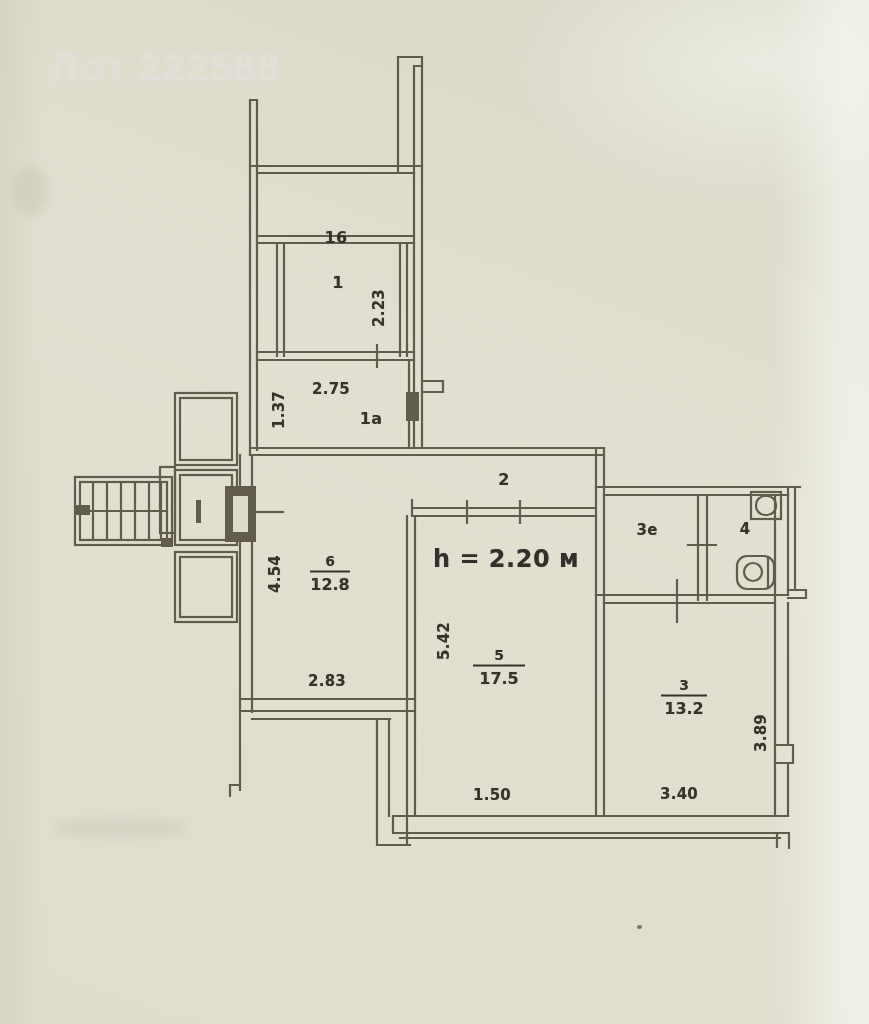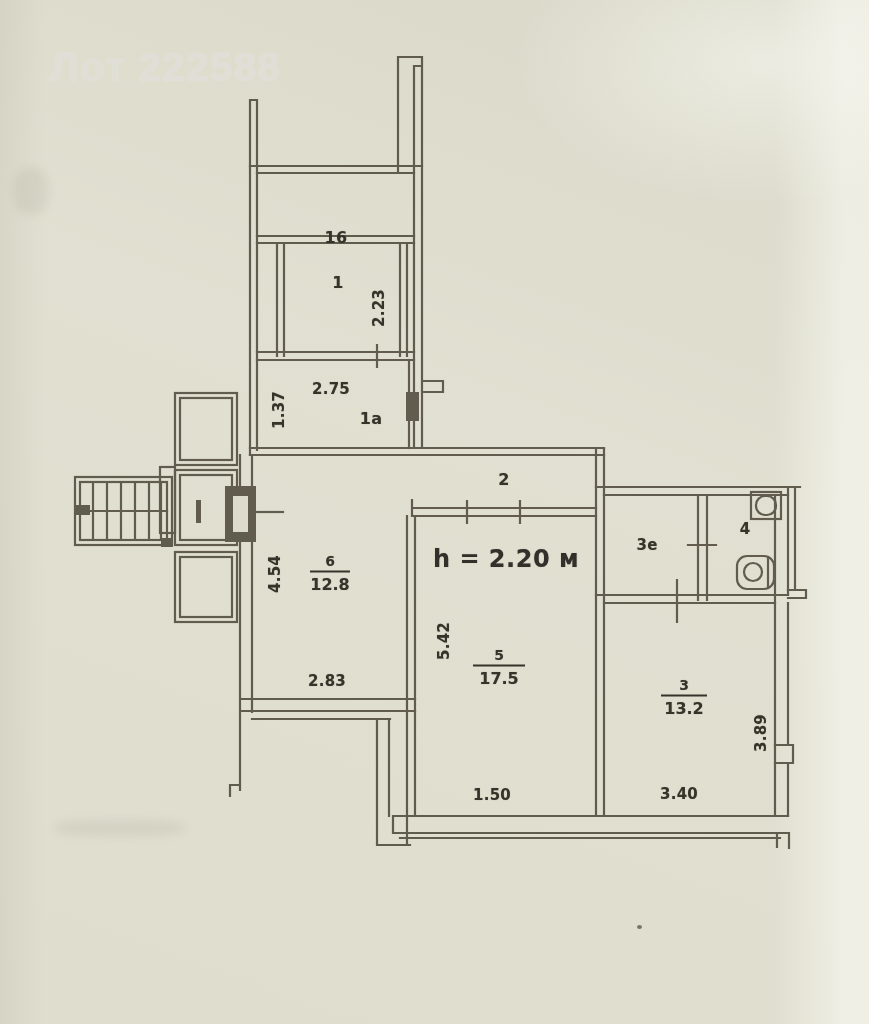--- a/index.html
+++ b/index.html
@@ -157,21 +157,21 @@
   <div class="lbl" style="left:327px;top:681px;">2.83</div>
 
   <div class="stack" style="left:499px;top:667px;">
     <span class="num">5</span>
     <span class="bar" style="width:52px;"></span>
     <span class="area">17.5</span>
   </div>
   <div class="lbl vert" style="left:444px;top:641px;">5.42</div>
   <div class="lbl" style="left:492px;top:795px;">1.50</div>
 
-  <div class="lbl" style="left:647px;top:530px;margin-top:15px;">3е</div>
+  <div class="lbl" style="left:647px;top:530px;">3е</div>
   <div class="lbl" style="left:745px;top:529px;">4</div>
 
   <div class="stack" style="left:684px;top:697px;">
     <span class="num">3</span>
     <span class="bar" style="width:46px;"></span>
     <span class="area">13.2</span>
   </div>
   <div class="lbl" style="left:679px;top:794px;">3.40</div>
   <div class="lbl vert" style="left:761px;top:733px;">3.89</div>
 

